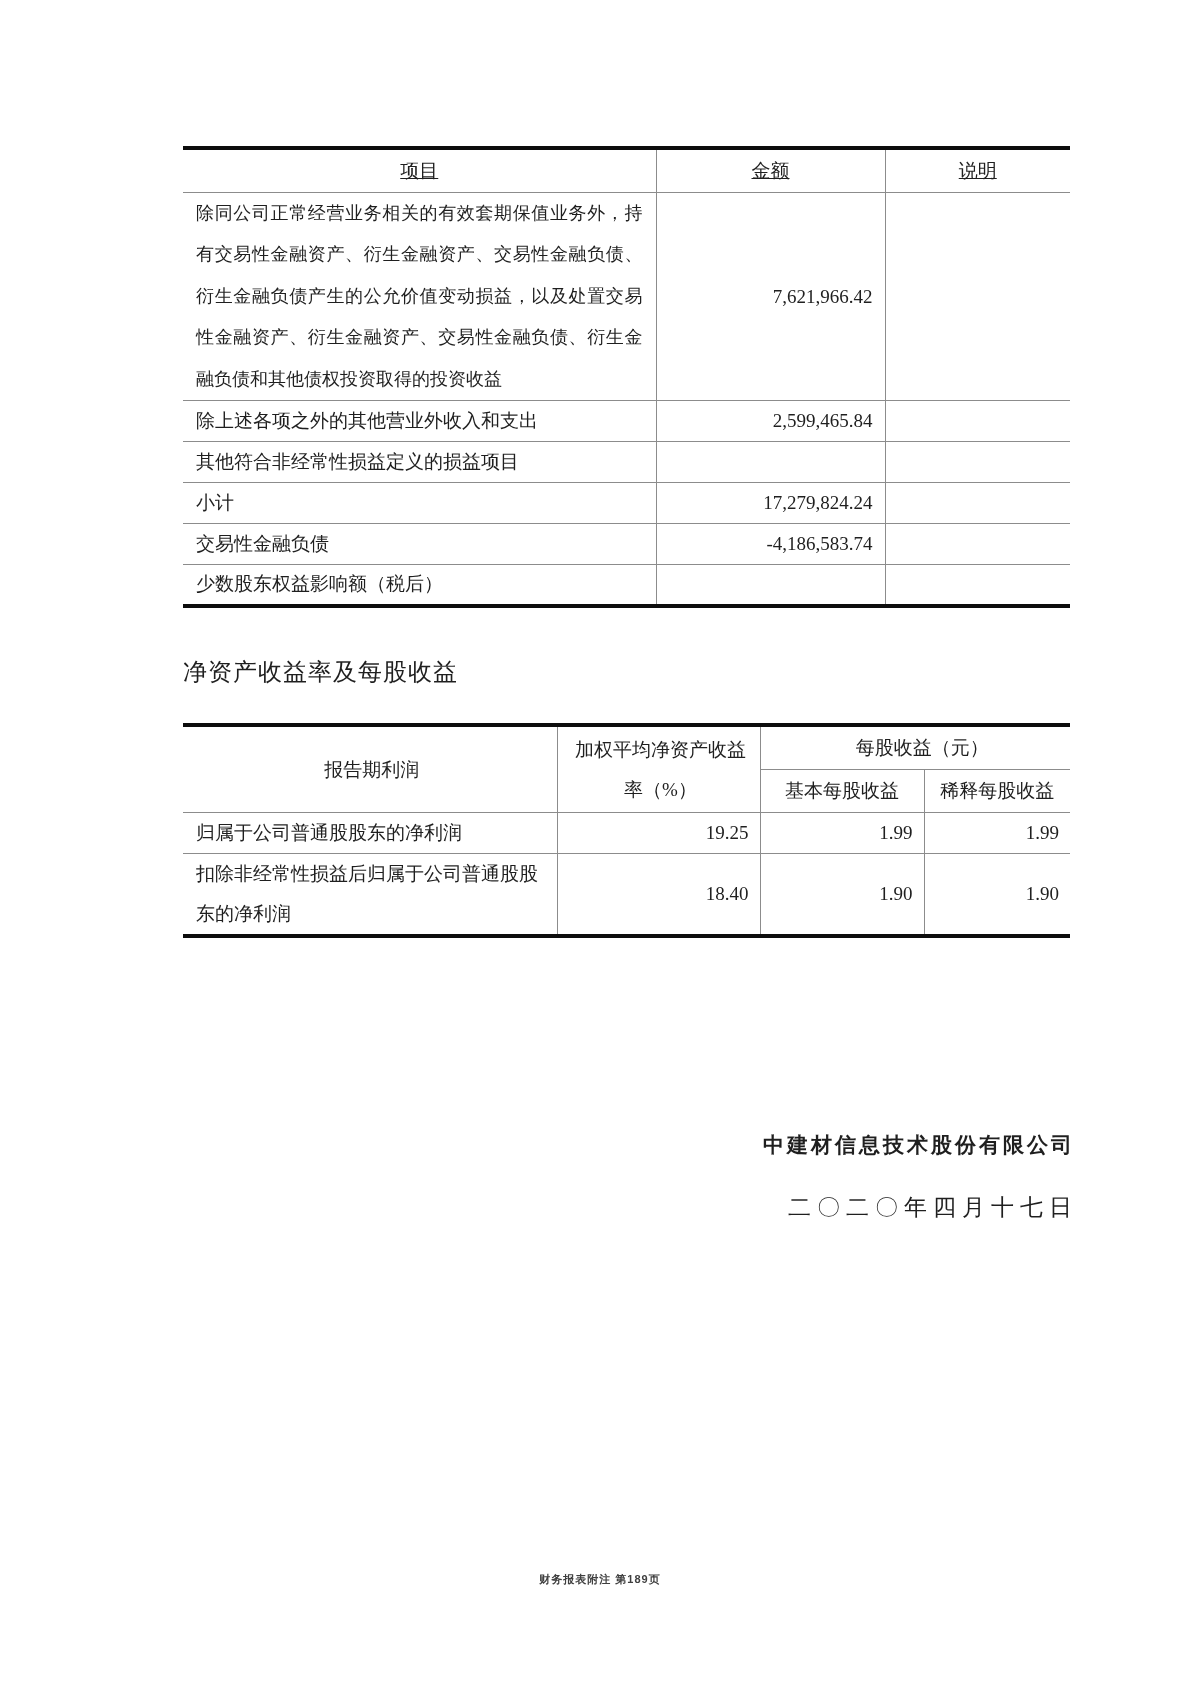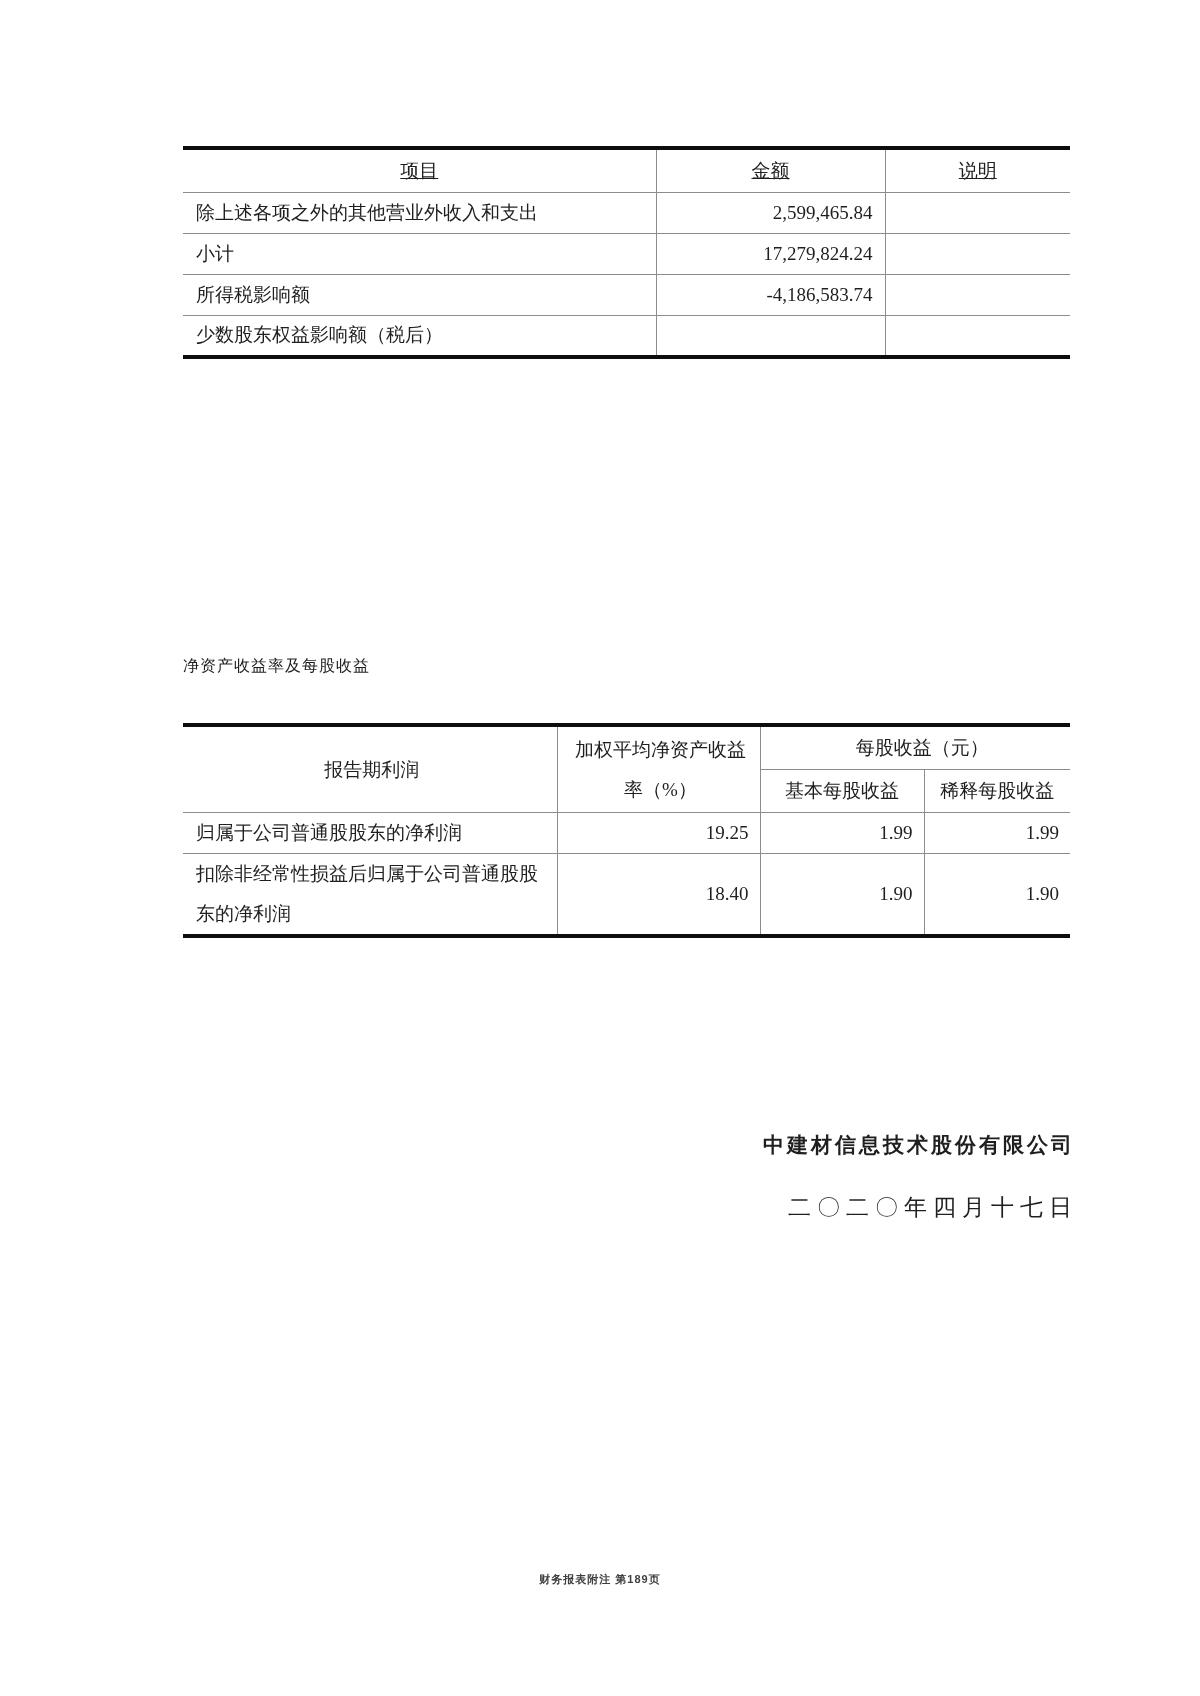--- a/index.html
+++ b/index.html
@@ -64,21 +64,21 @@
   }
   #table1 tr.r{height:41px;}
   #table1 tr.total-row{height:40px;}
   #table1 td.center{text-align:center;padding:0;}
 
   
   .section-title{
     position:absolute;
     left:183px;
     top:656px;
-    font-size:16px;
+    font-size:24px;
     letter-spacing:1px;
     color:var(--ink);
   }
 
   
   #table2{top:723px;}
   #table2 th{text-align:center;line-height:40px;}
   #table2 th.h1{height:84px;padding:0 10px;}
   #table2 tr.subhead th{height:42px;}
   #table2 tr.ghead th{height:42px;padding-left:14px;}
@@ -138,32 +138,42 @@
       <col style="width:473px">
       <col style="width:229px">
       <col style="width:185px">
     </colgroup>
     <tbody>
         <tr class="hb">
       <th class="v">项目</th>
       <th class="v">金额</th>
       <th>说明</th>
     </tr>
+    <tr class="hb">
+      <td class="item item-long v">除同公司正常经营业务相关的有效套期保值业务外，持有交易性金融资产、衍生金融资产、交易性金融负债、衍生金融负债产生的公允价值变动损益，以及处置交易性金融资产、衍生金融资产、交易性金融负债、衍生金融负债和其他债权投资取得的投资收益</td>
+      <td class="amount v">7,621,966.42</td>
+      <td></td>
+    </tr>
     <tr class="r hb">
       <td class="item v">除上述各项之外的其他营业外收入和支出</td>
       <td class="amount v">2,599,465.84</td>
       <td></td>
     </tr>
     <tr class="r hb">
+      <td class="item v">其他符合非经常性损益定义的损益项目</td>
+      <td class="amount v"></td>
+      <td></td>
+    </tr>
+    <tr class="r hb">
       <td class="item v">小计</td>
       <td class="amount v">17,279,824.24</td>
       <td></td>
     </tr>
     <tr class="r hb">
-      <td class="item v">所得税影响额</td>
+      <td class="item v">交易性金融负债</td>
       <td class="amount v">-4,186,583.74</td>
       <td></td>
     </tr>
     <tr class="r hb">
       <td class="item v">少数股东权益影响额（税后）</td>
       <td class="amount v"></td>
       <td></td>
     </tr>
   </tbody>
     </table>

